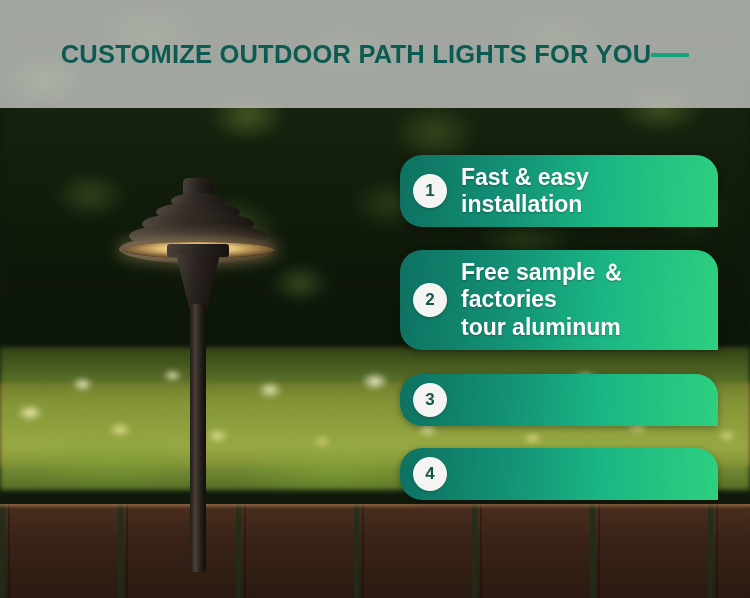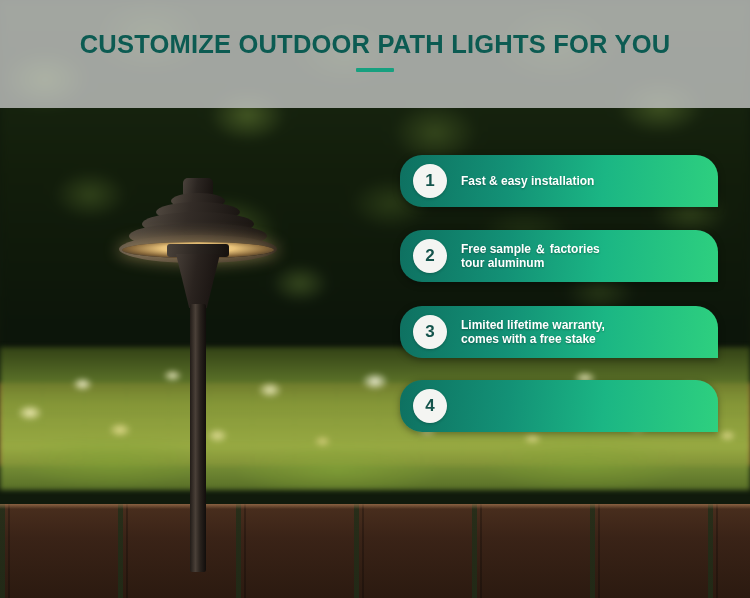--- a/index.html
+++ b/index.html
@@ -154,21 +154,21 @@
     position:absolute; left:50%; top:126px; transform:translateX(-50%);
     width:16px; height:268px;
     background:linear-gradient(90deg,#221c18 0%,#4a4038 34%,#2a231e 62%,#110d0b 100%);
     border-radius:2px;
   }
 
   
   .header {
     position:absolute; left:0; top:0; width:100%; height:108px;
     background:rgba(196,198,196,.80);
-    display:flex; flex-direction:column;
+    display:flex; 
     align-items:center; justify-content:center;text-align:center;
   }
   .header-title {
     font-size:25.5px; font-weight:bold; letter-spacing:.2px;
     color:#0c5b52; white-space:nowrap;
   }
   .header-divider {
     width:38px; height:4px; margin:9px 0 7px;
     background:#17a07f; border-radius:1px;
   }
@@ -194,21 +194,21 @@
 
   .feature-num {
     flex:0 0 auto;
     width:34px; height:34px; border-radius:50%;
     background:#f4f5f2;
     display:flex; align-items:center; justify-content:center;
     font-size:17px; font-weight:bold; color:#14544c;
     box-shadow:0 1px 3px rgba(0,0,0,.22);
   }
   .feature-text {
-    font-size:12px; font-weight:bold; line-height:1.18;
+    font-size:23px; font-weight:bold; line-height:1.18;
     color:#ffffff;
     text-shadow:0 1px 2px rgba(0,0,0,.30);
     white-space:pre-line;
   }
 
   .f1 { margin-bottom:23px; }
   .f2 { margin-bottom:24px; }
   .f3 { margin-bottom:22px; }
 </style>
 </head>
@@ -252,22 +252,20 @@
     </div>
 
     <div class="feature f2">
       <div class="feature-num">2</div>
       <div class="feature-text">Free sample ＆ factories
 tour aluminum</div>
     </div>
 
     <div class="feature f3">
       <div class="feature-num">3</div>
-      <div class="feature-text">Limited lifetime warranty,
-comes with a free stake</div>
     </div>
 
     <div class="feature f4">
       <div class="feature-num">4</div>
     </div>
 
   </div>
 </div>
 
 </body></html>

